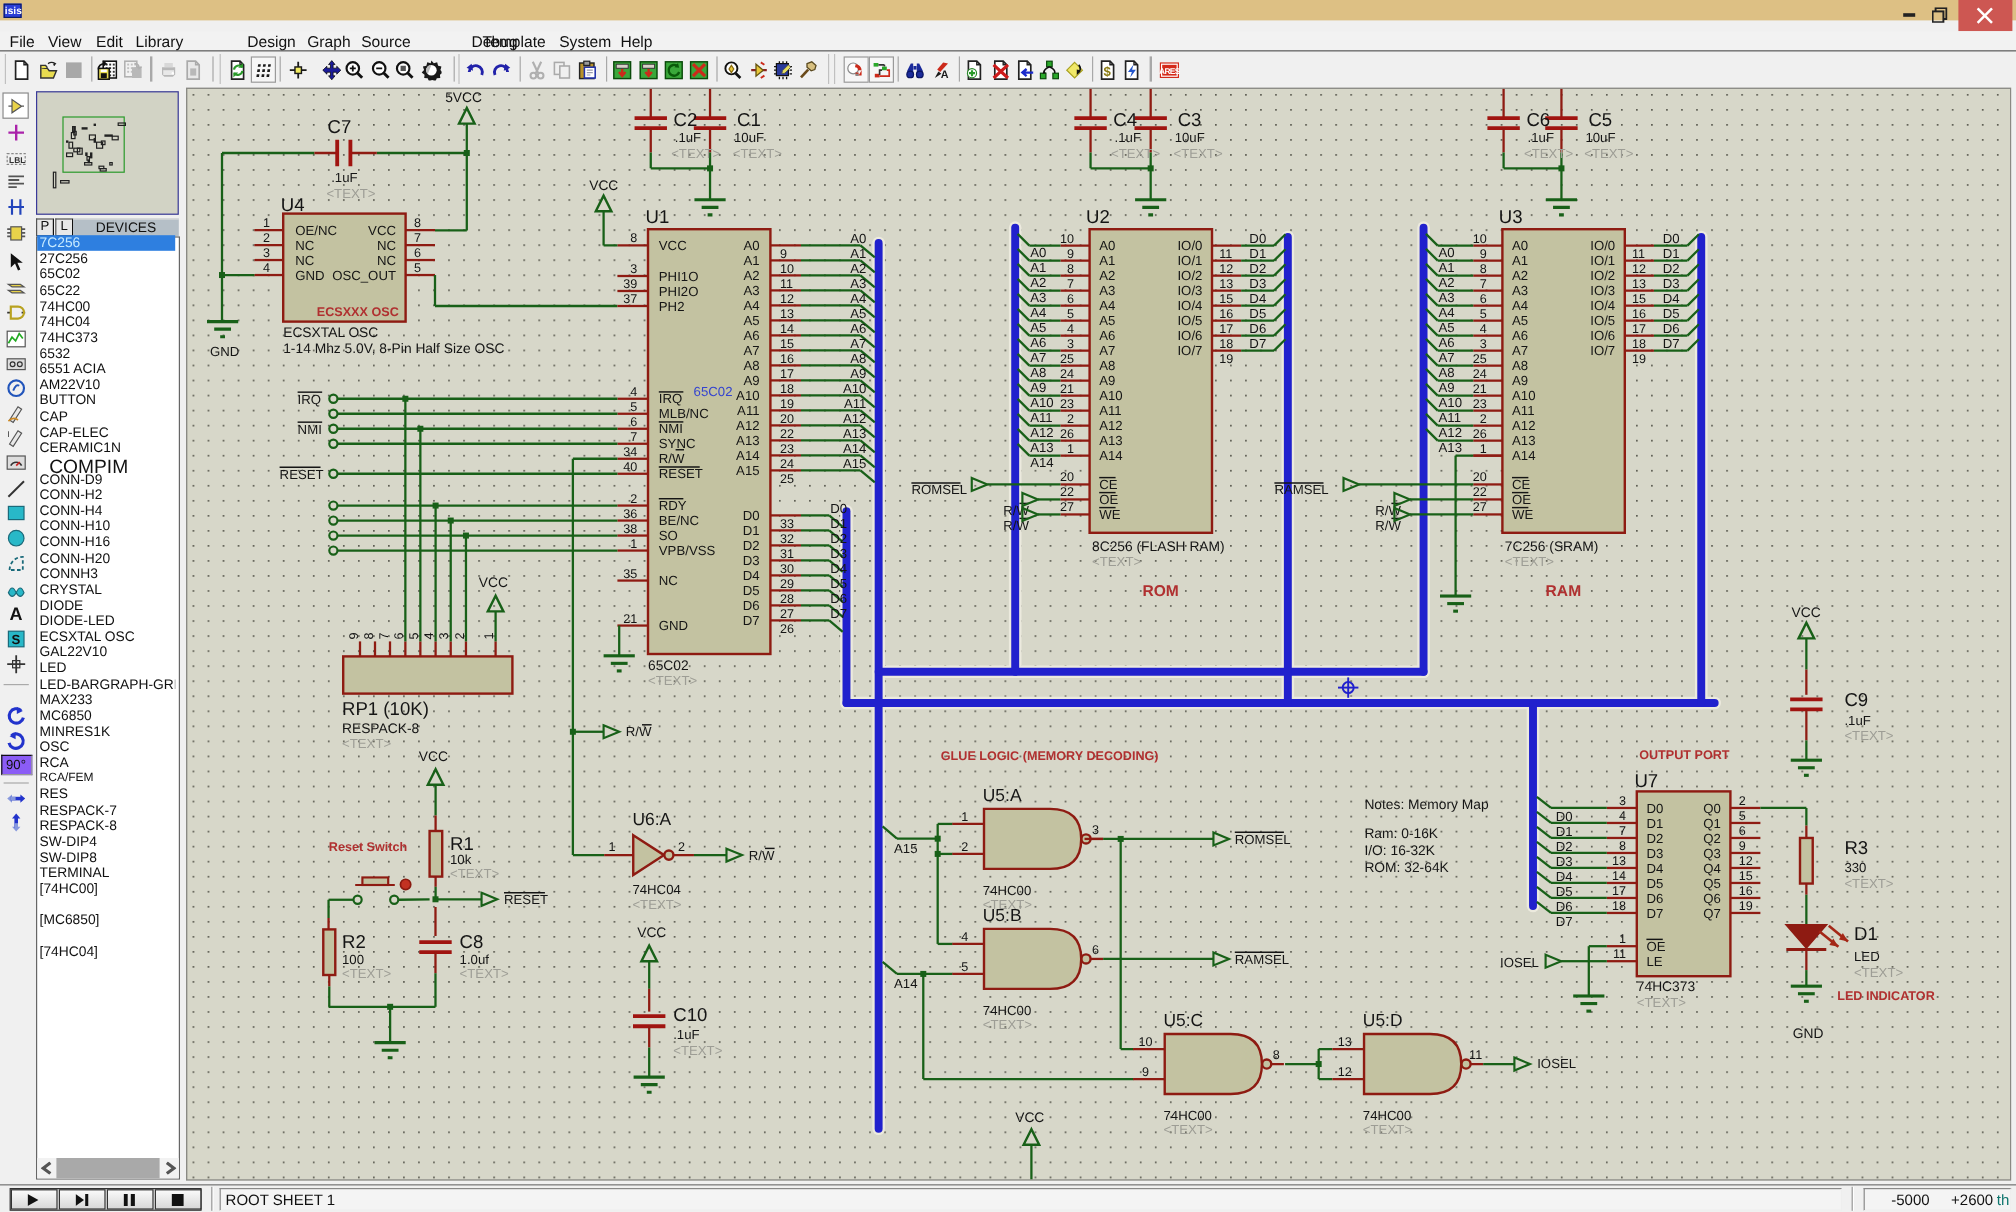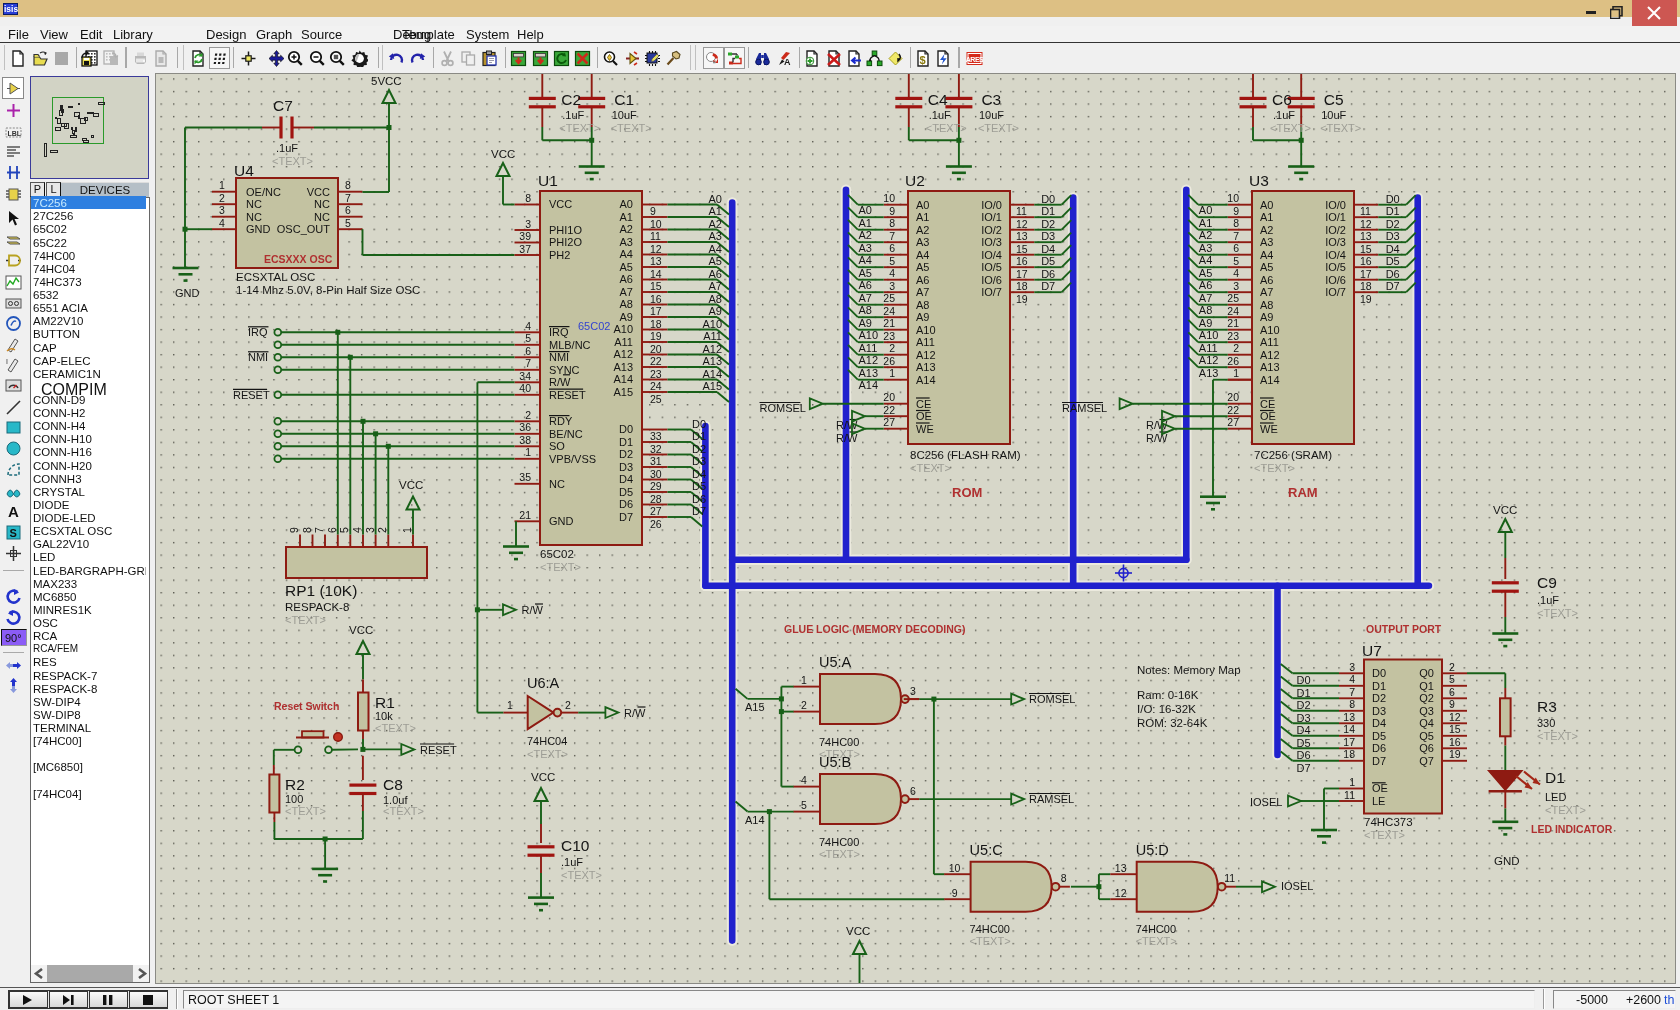--- a/index.html
+++ b/index.html
@@ -1570,13 +1570,13 @@
     <svg width="11" height="10" style="position:absolute;left:143px;top:7px;">
       <rect x="0" y="0" width="10" height="10" fill="#111"></rect>
     </svg>
  <div style="position:absolute;left:176px;top:1px;width:2px;height:20px;border-left:1px solid #999;border-right:1px solid #fff;"></div>
  <div style="position:absolute;left:183px;top:2px;width:1352px;height:19px;border:1px solid #888;border-bottom-color:#eee;border-right-color:#eee;background:#f4f4f4;"></div>
  <div style="position:absolute;left:188px;top:5px;font-size:12.5px;color:#111;">ROOT SHEET 1</div>
  <div style="position:absolute;left:1543px;top:1px;width:2px;height:20px;border-left:1px solid #999;border-right:1px solid #fff;"></div>
  <div style="position:absolute;left:1553px;top:2px;width:123px;height:19px;border:1px solid #888;border-bottom-color:#eee;border-right-color:#eee;background:#f4f4f4;"></div>
  <div style="position:absolute;left:1558px;top:5px;width:50px;font-size:12.5px;color:#111;text-align:right;">-5000</div>
  <div style="position:absolute;left:1613px;top:5px;width:48px;font-size:12.5px;color:#111;text-align:right;">+2600</div>
- <div style="position:absolute;left:1664px;top:5px;font-size:12.5px;color:#1d4ed8;">th</div>
+ <div style="position:absolute;left:1664px;top:5px;font-size:12.5px;color:#0f766e;">th</div>
 </div>
 </body></html>

